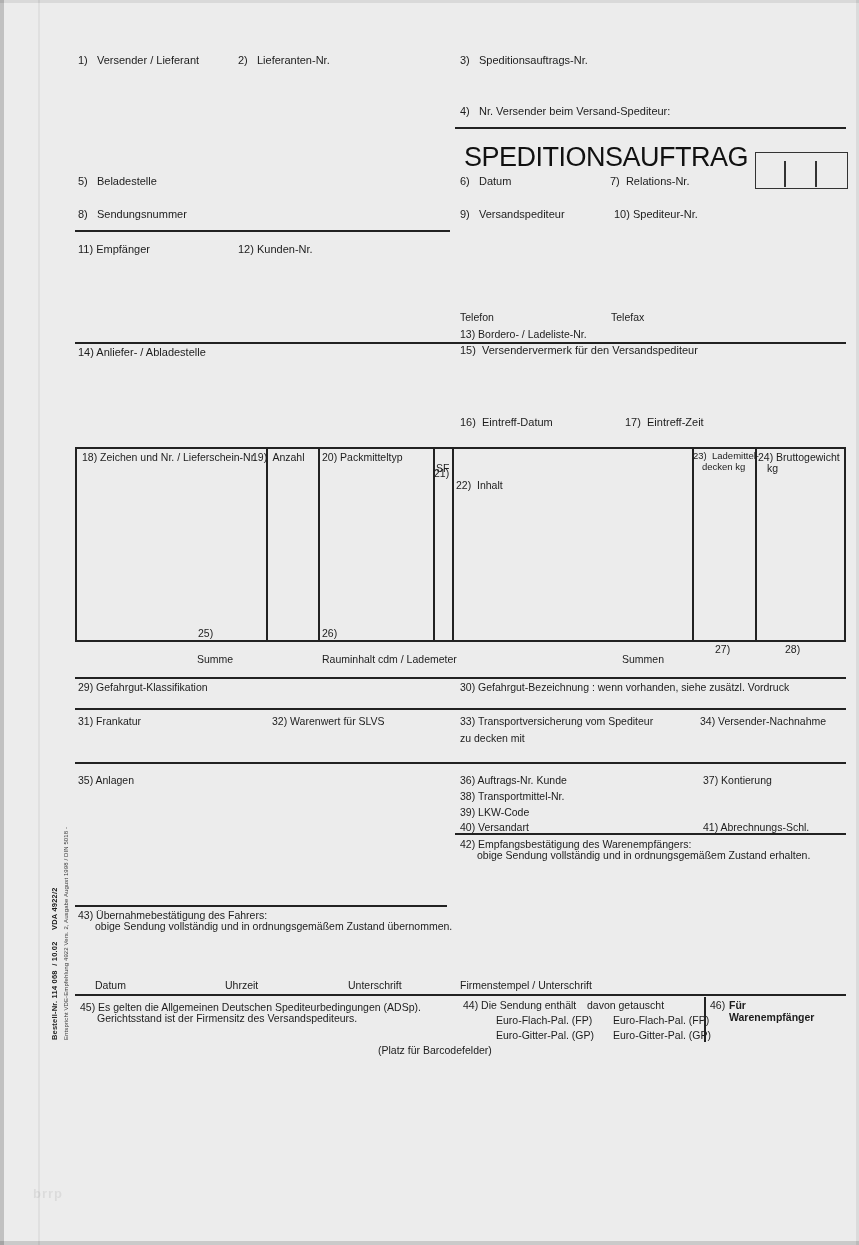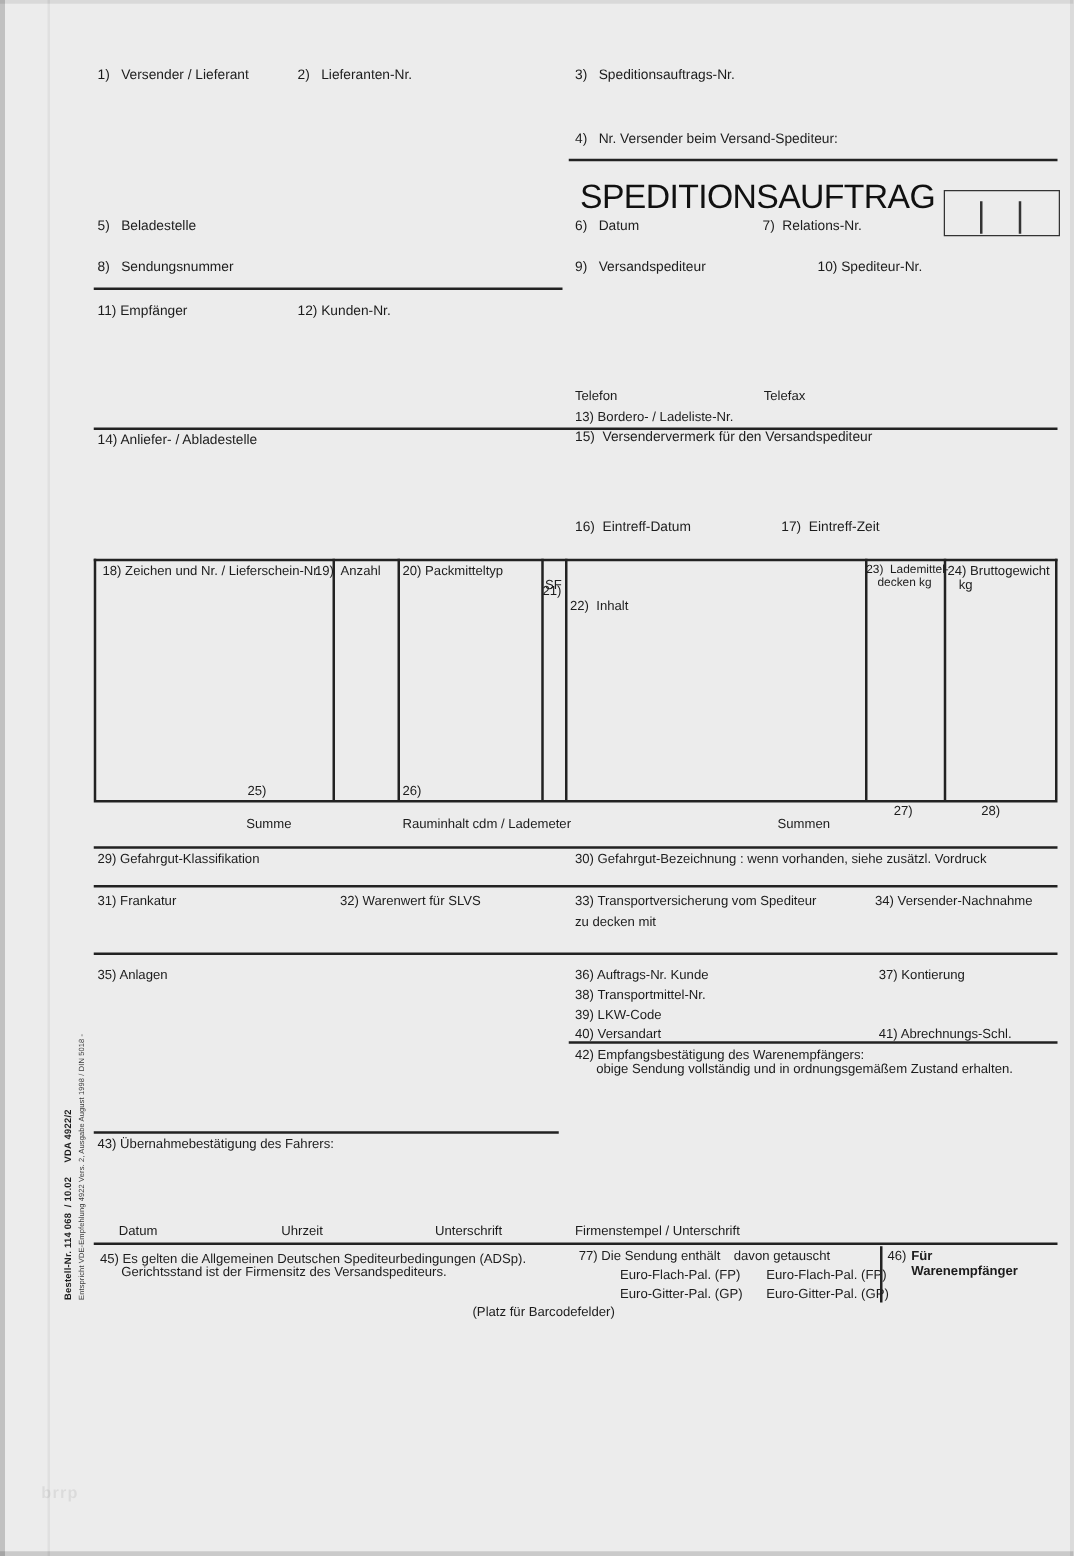--- a/index.html
+++ b/index.html
@@ -55,21 +55,21 @@
   <div style="position:absolute;left:755px;top:152px;width:91px;height:35px;border:1.5px solid #333;background:transparent;"></div>
   <div class="vl" style="left:784px;top:161px;height:26px;background:#333;"></div>
   <div class="vl" style="left:815px;top:161px;height:26px;background:#333;"></div>
 
   <span class="lbl" style="left:78px;top:175px;">5)   Beladestelle</span>
   <span class="lbl" style="left:460px;top:175px;">6)   Datum</span>
   <span class="lbl" style="left:610px;top:175px;">7)  Relations-Nr.</span>
 
   <span class="lbl" style="left:78px;top:208px;">8)   Sendungsnummer</span>
   <span class="lbl" style="left:460px;top:208px;">9)   Versandspediteur</span>
-  <span class="lbl" style="left:614px;top:208px;margin-left:40px;">10) Spediteur-Nr.</span>
+  <span class="lbl" style="left:614px;top:208px;">10) Spediteur-Nr.</span>
   <div class="hlt" style="left:75px;top:230px;width:375px;"></div>
 
   <span class="lbl" style="left:78px;top:243px;">11) Empfänger</span>
   <span class="lbl" style="left:238px;top:243px;">12) Kunden-Nr.</span>
 
   <span class="lbl s10" style="left:460px;top:311px;">Telefon</span>
   <span class="lbl s10" style="left:611px;top:311px;">Telefax</span>
   <span class="lbl s10" style="left:460px;top:328px;">13) Bordero- / Ladeliste-Nr.</span>
 
   <div class="hlt" style="left:75px;top:342px;width:771px;"></div>
@@ -129,31 +129,32 @@
   <span class="lbl s10" style="left:460px;top:806px;">39) LKW-Code</span>
   <span class="lbl s10" style="left:460px;top:821px;">40) Versandart</span>
   <span class="lbl s10" style="left:703px;top:821px;">41) Abrechnungs-Schl.</span>
 
   <div class="hlt" style="left:455px;top:833px;width:391px;"></div>
   <span class="lbl s10" style="left:460px;top:838px;">42) Empfangsbestätigung des Warenempfängers:</span>
   <span class="lbl s10" style="left:477px;top:849px;">obige Sendung vollständig und in ordnungsgemäßem Zustand erhalten.</span>
 
   <div class="hlt" style="left:75px;top:905px;width:372px;"></div>
   <span class="lbl s10" style="left:78px;top:909px;">43) Übernahmebestätigung des Fahrers:</span>
+  <span class="lbl s10" style="left:95px;top:920px;">obige Sendung vollständig und in ordnungsgemäßem Zustand übernommen.</span>
 
   <span class="lbl s10" style="left:95px;top:979px;">Datum</span>
   <span class="lbl s10" style="left:225px;top:979px;">Uhrzeit</span>
   <span class="lbl s10" style="left:348px;top:979px;">Unterschrift</span>
   <span class="lbl s10" style="left:460px;top:979px;">Firmenstempel / Unterschrift</span>
 
   <div class="hl" style="left:75px;top:994px;width:771px;"></div>
   <span class="lbl s10" style="left:80px;top:1001px;">45) Es gelten die Allgemeinen Deutschen Spediteurbedingungen (ADSp).</span>
   <span class="lbl s10" style="left:97px;top:1012px;">Gerichtsstand ist der Firmensitz des Versandspediteurs.</span>
 
-  <span class="lbl s10" style="left:463px;top:999px;">77) Die Sendung enthält</span>
+  <span class="lbl s10" style="left:463px;top:999px;">44) Die Sendung enthält</span>
   <span class="lbl s10" style="left:587px;top:999px;">davon getauscht</span>
   <span class="lbl s10" style="left:496px;top:1014px;">Euro-Flach-Pal. (FP)</span>
   <span class="lbl s10" style="left:613px;top:1014px;">Euro-Flach-Pal. (FP)</span>
   <span class="lbl s10" style="left:496px;top:1029px;">Euro-Gitter-Pal. (GP)</span>
   <span class="lbl s10" style="left:613px;top:1029px;">Euro-Gitter-Pal. (GP)</span>
 
   <div class="vl" style="left:704px;top:997px;height:45px;"></div>
   <span class="lbl s10" style="left:710px;top:999px;">46)</span>
   <span class="lbl s10 bold" style="left:729px;top:999px;">Für</span>
   <span class="lbl s10 bold" style="left:729px;top:1011px;">Warenempfänger</span>

